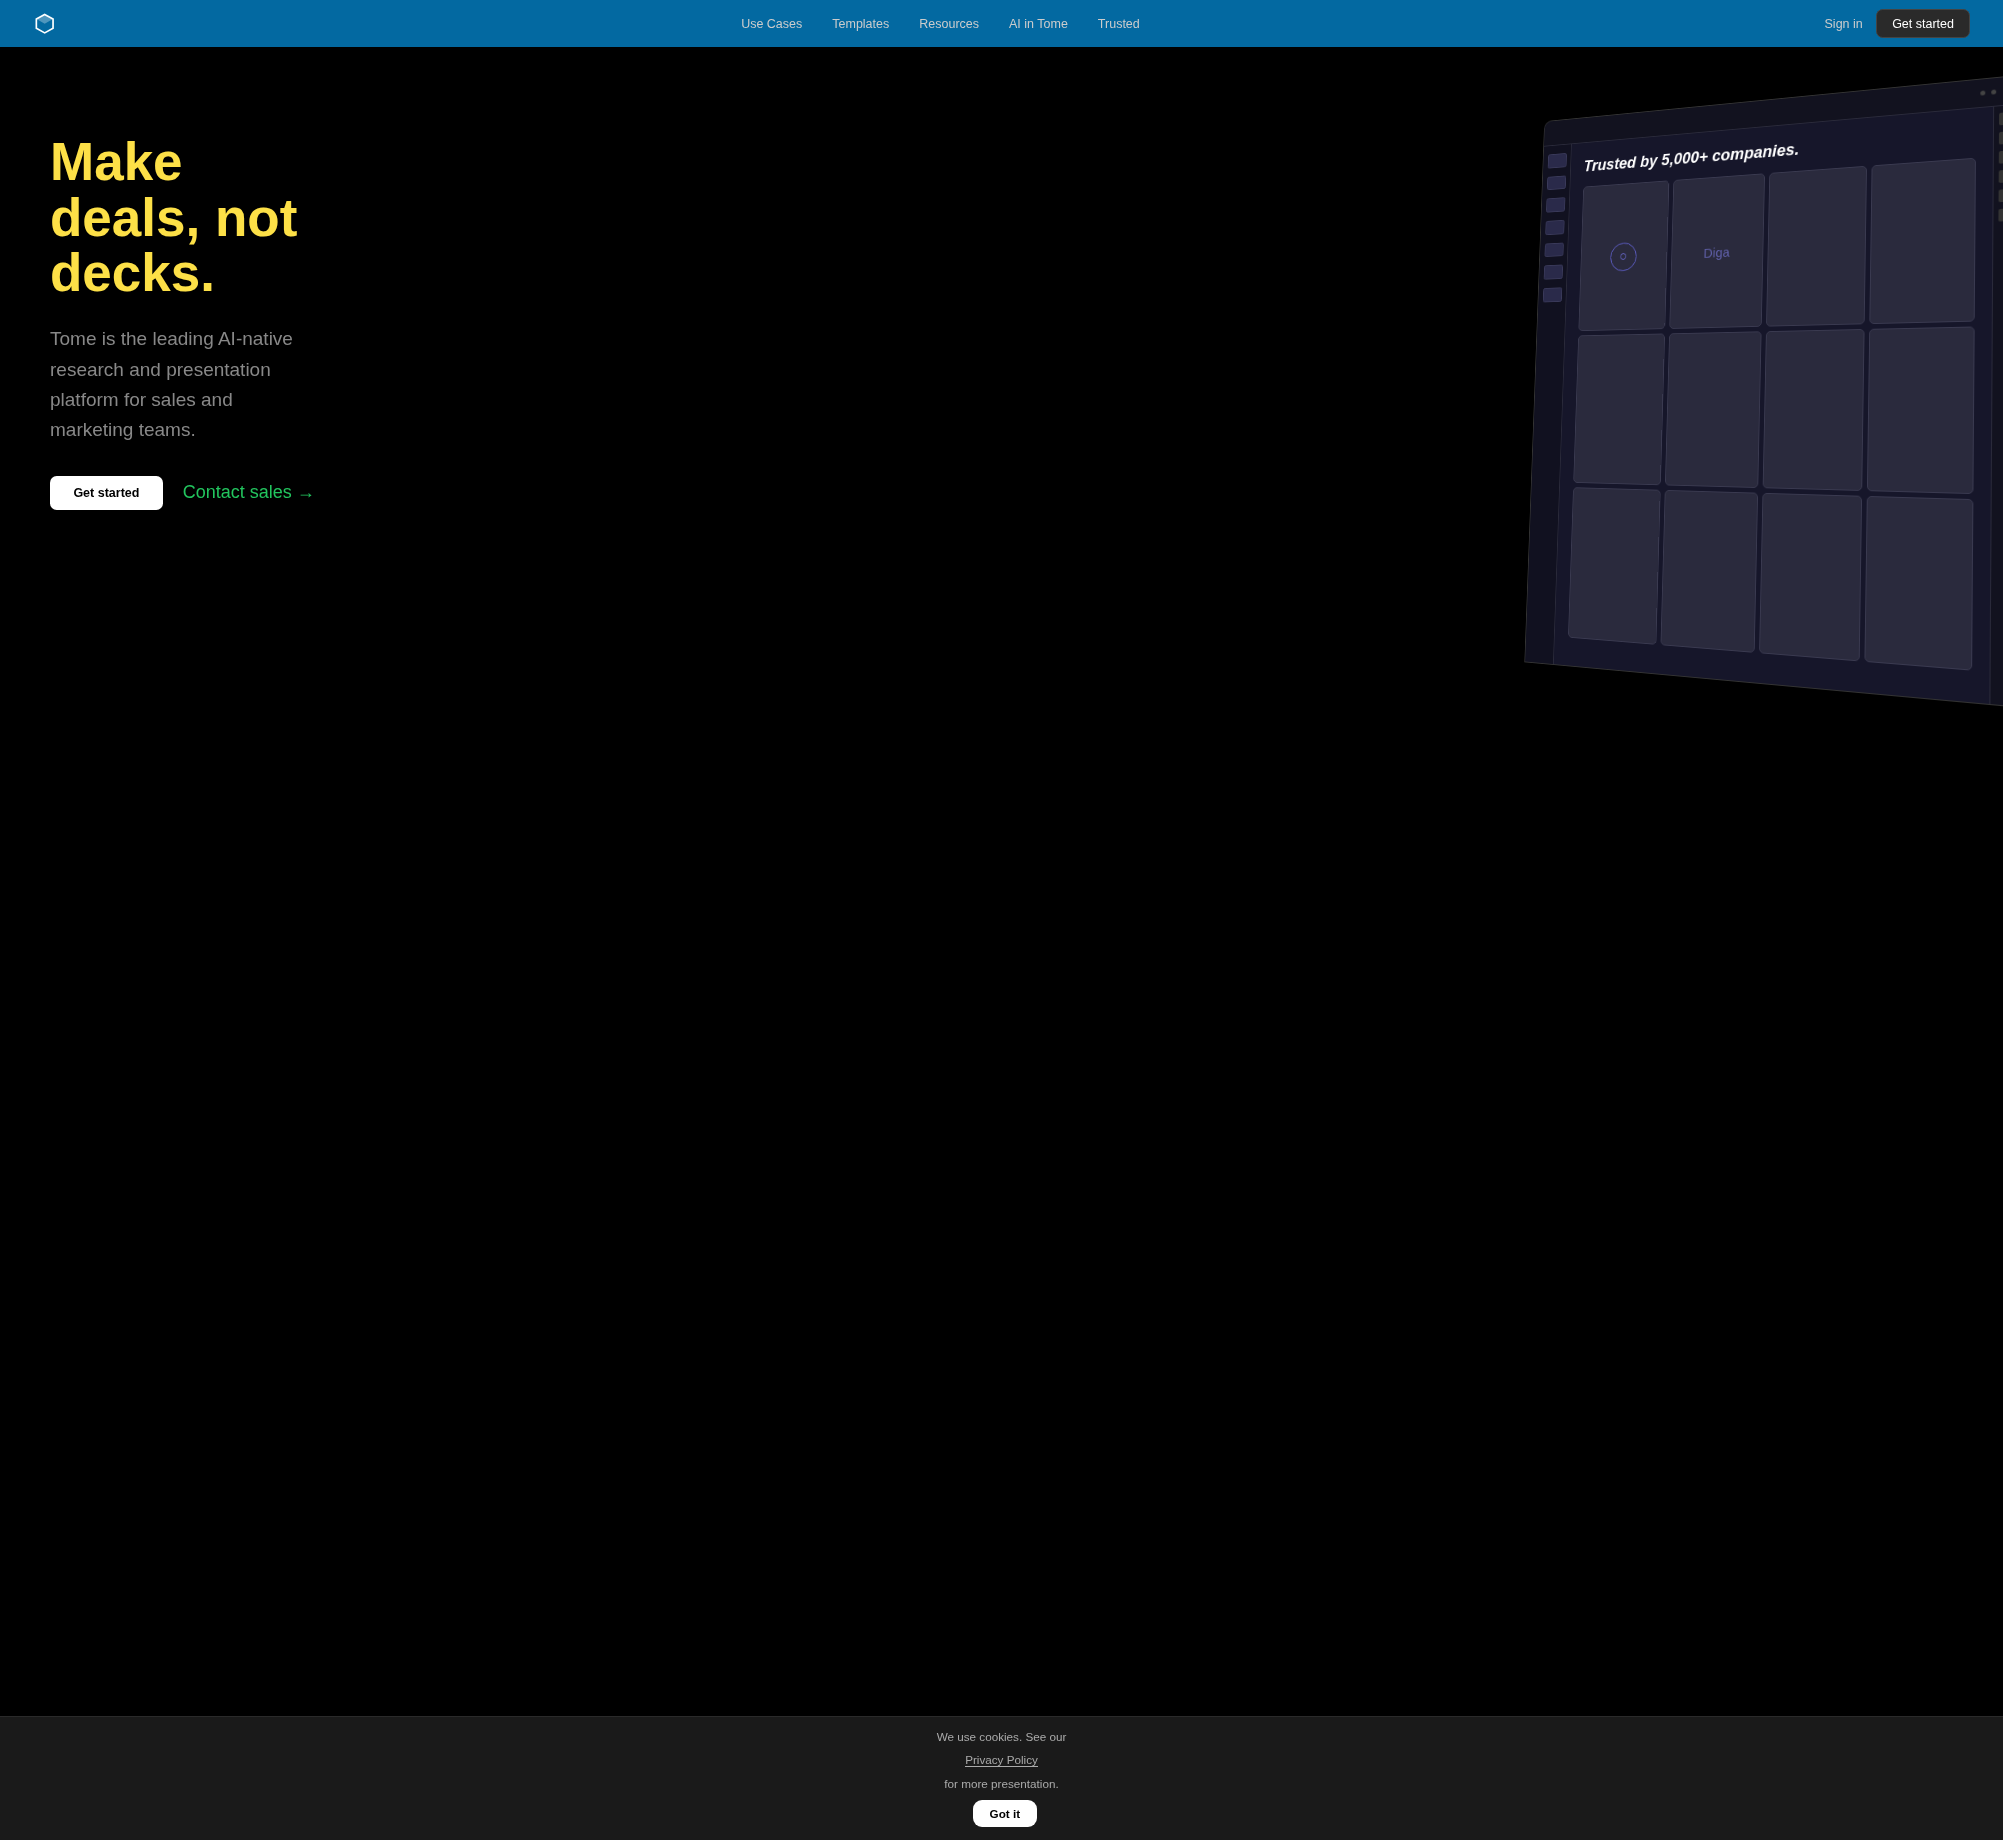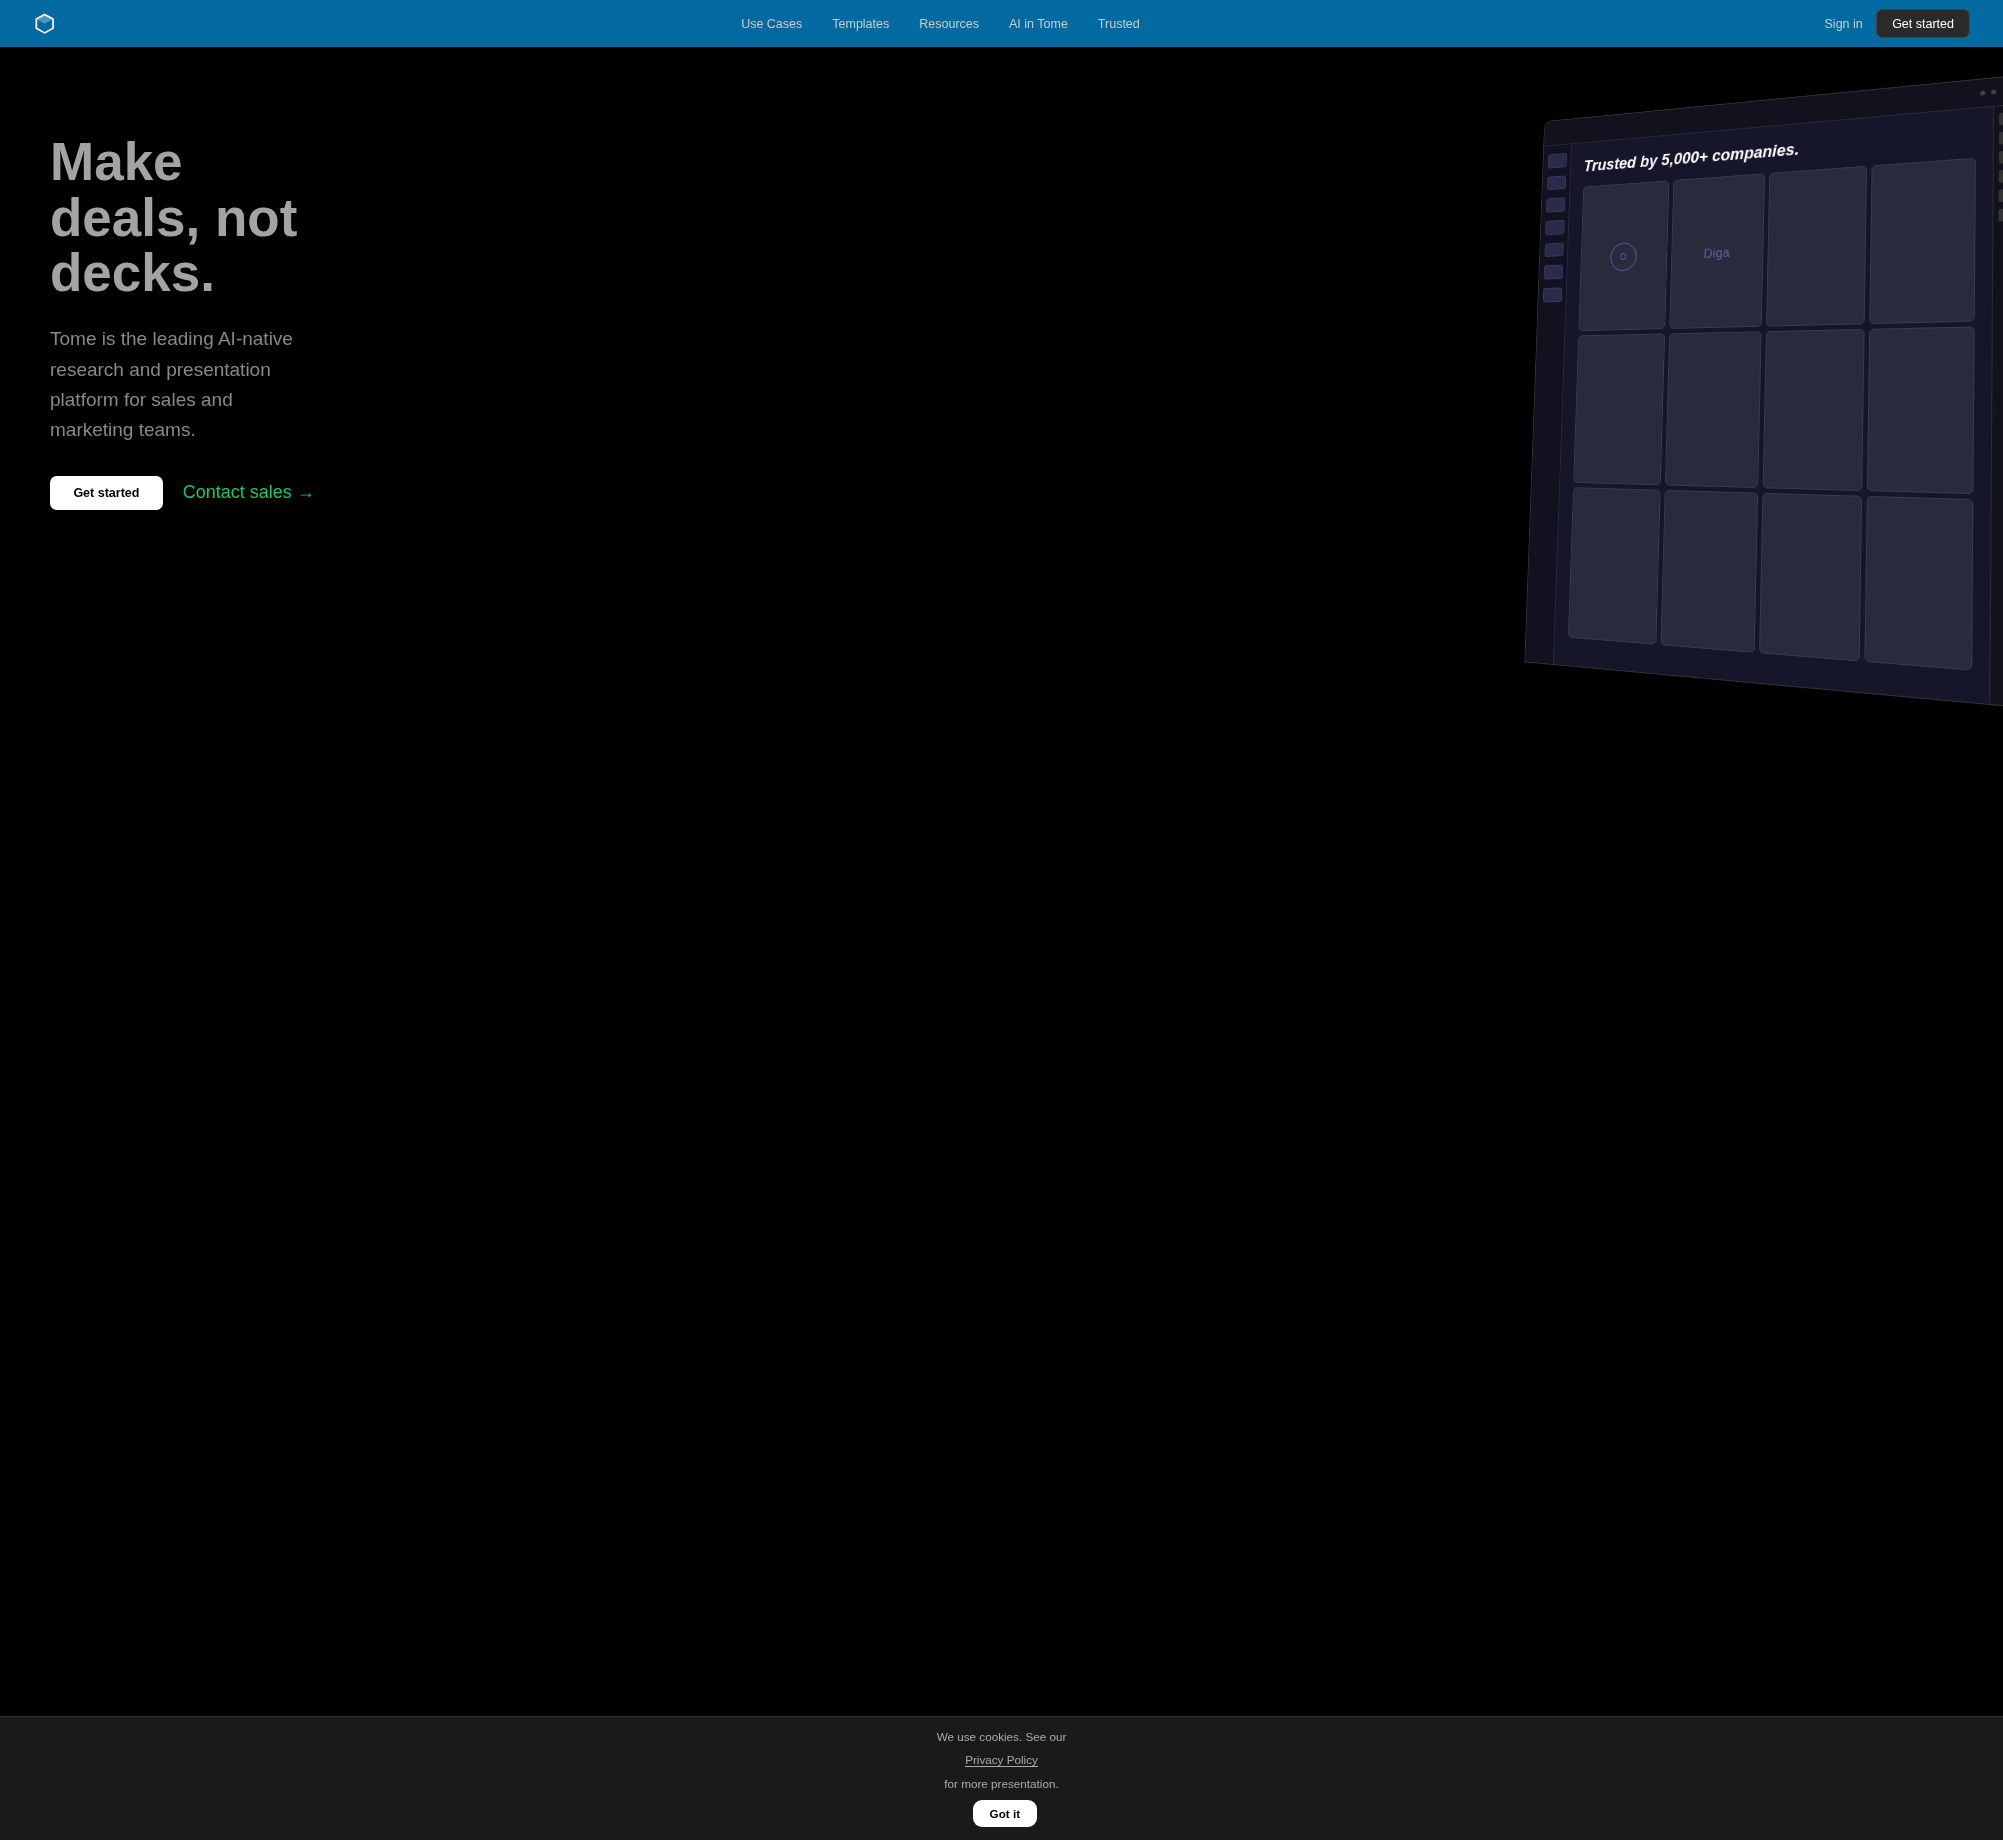--- a/index.html
+++ b/index.html
@@ -86,21 +86,21 @@
     .hero-text {
       max-width: 267px;
       position: relative;
       z-index: 10;
     }
 
     .hero-headline {
       font-size: 53px;
       font-weight: 700;
       line-height: 1.05;
-      color: #a3a3a3;
+      color: #fde047;
       margin-bottom: 23.4px;
     }
 
     .hero-subtext {
       font-size: 19px;
       color: #888;
       line-height: 1.6;
       margin-bottom: 30px;
     }
 

